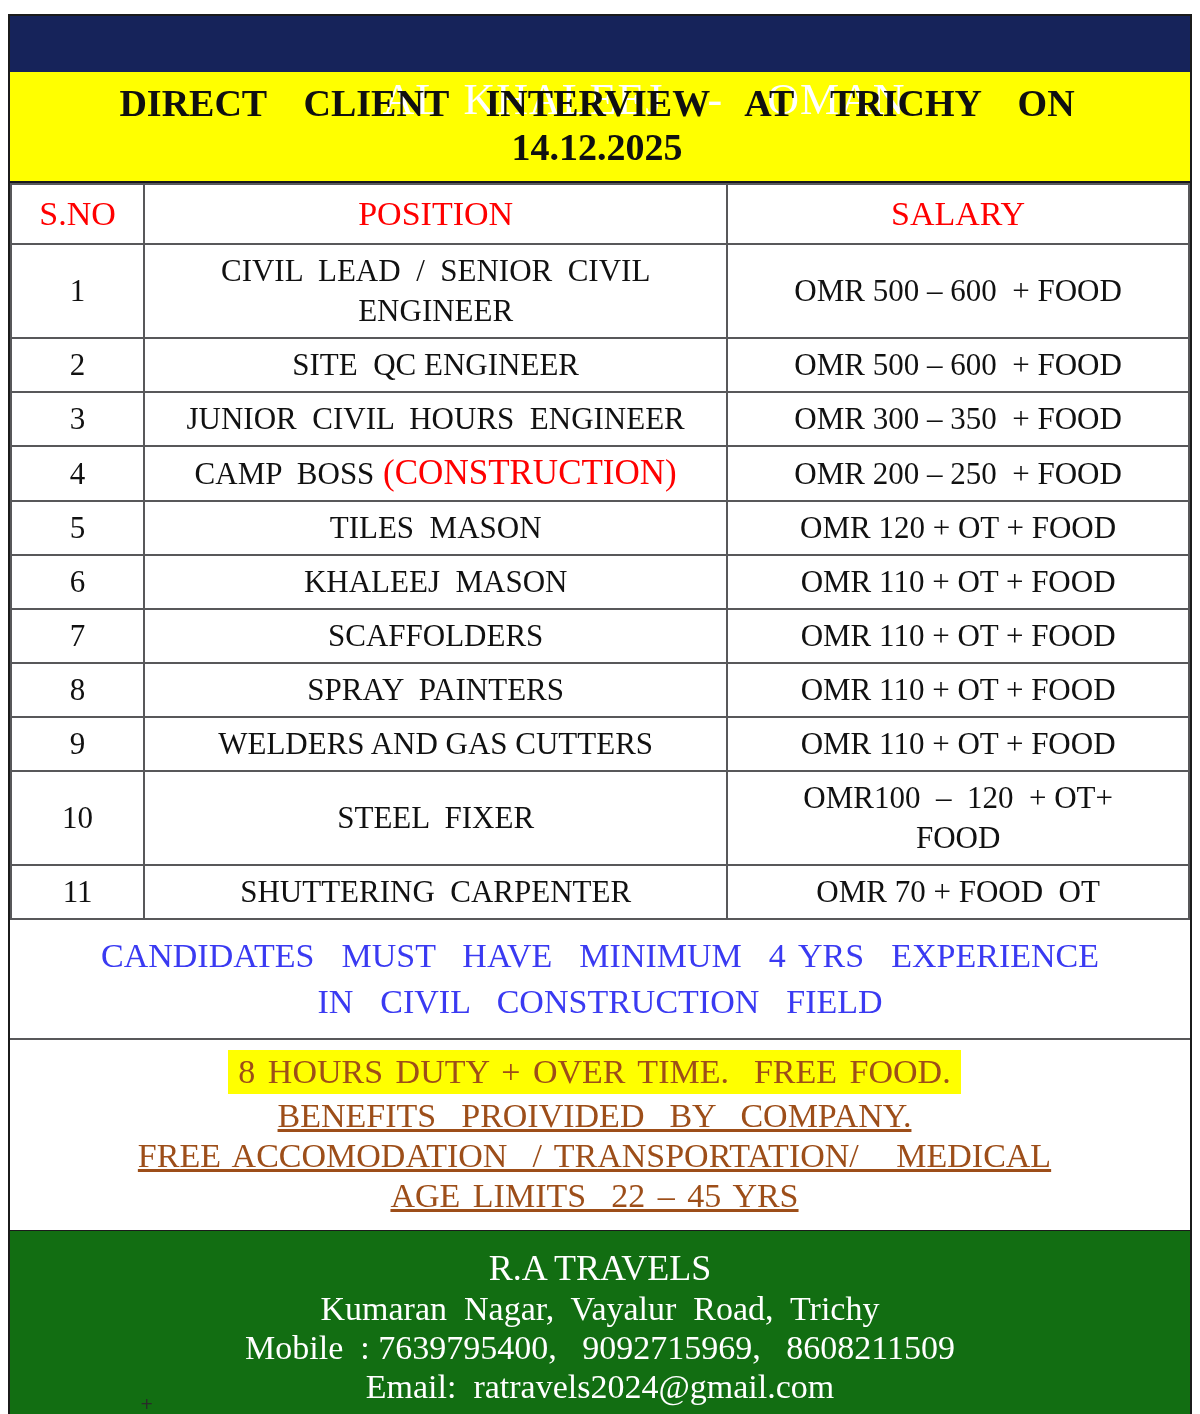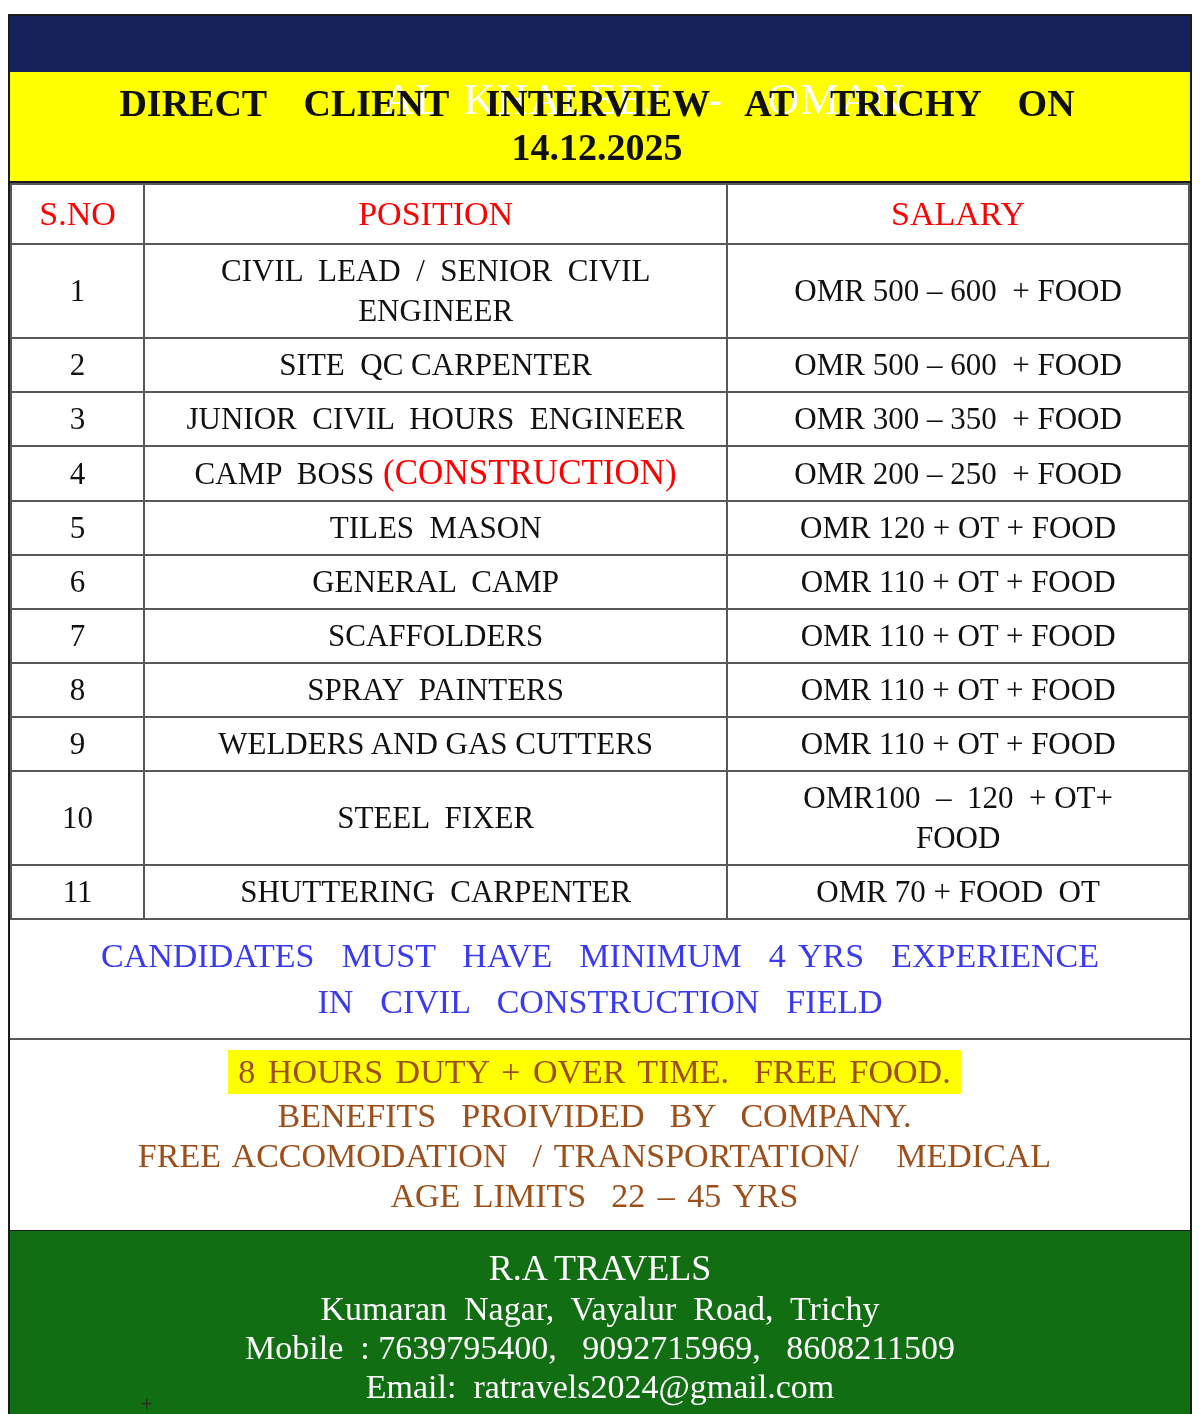--- a/index.html
+++ b/index.html
@@ -47,20 +47,21 @@
   .col-sal{width:39.2%;}
   .pos-note{color:#FF0000;font-size:35px;}
   .note-blue{
     color:var(--note-text);text-align:center;font-size:34px;line-height:46px;
     padding:13px 12px;border-bottom:2px solid var(--line);
     white-space:pre-wrap;word-spacing:5px;
   }
   .benefits{
     color:var(--benefits-text);text-align:center;
     padding:10px 21px 14px 10px;
+    text-decoration:underline;
   }
   .benefits .b-line{font-size:34px;line-height:40px;white-space:pre-wrap;word-spacing:4px;}
   .benefits .hl-wrap{margin-bottom:2px;}
   .hl-text{background:var(--highlight-bg);padding:2px 10px;display:inline-block;}
   .footer{
     background:var(--footer-bg);color:var(--footer-text);text-align:center;
     border-top:1px solid #1b1b1b;padding:16px 10px 12px 10px;
   }
   .footer div{font-size:34px;line-height:39px;white-space:pre-wrap;}
   .footer .agency{font-size:36px;line-height:42px;}
@@ -98,41 +99,41 @@
     </thead>
     <tbody id="rows-body">
         <tr>
           <td>1</td>
           <td>CIVIL  LEAD  /  SENIOR  CIVIL
 ENGINEER</td>
           <td>OMR 500 – 600  + FOOD</td>
         </tr>
         <tr>
           <td>2</td>
-          <td>SITE  QC CARPENTER</td>
+          <td>SITE  QC ENGINEER</td>
           <td>OMR 500 – 600  + FOOD</td>
         </tr>
         <tr>
           <td>3</td>
           <td>JUNIOR  CIVIL  HOURS  ENGINEER</td>
           <td>OMR 300 – 350  + FOOD</td>
         </tr>
         <tr>
           <td>4</td>
           <td>CAMP  BOSS<span class="pos-note"> (CONSTRUCTION)</span></td>
           <td>OMR 200 – 250  + FOOD</td>
         </tr>
         <tr>
           <td>5</td>
           <td>TILES  MASON</td>
           <td>OMR 120 + OT + FOOD</td>
         </tr>
         <tr>
           <td>6</td>
-          <td>GENERAL  CAMP</td>
+          <td>KHALEEJ  MASON</td>
           <td>OMR 110 + OT + FOOD</td>
         </tr>
         <tr>
           <td>7</td>
           <td>SCAFFOLDERS</td>
           <td>OMR 110 + OT + FOOD</td>
         </tr>
         <tr>
           <td>8</td>
           <td>SPRAY  PAINTERS</td>

